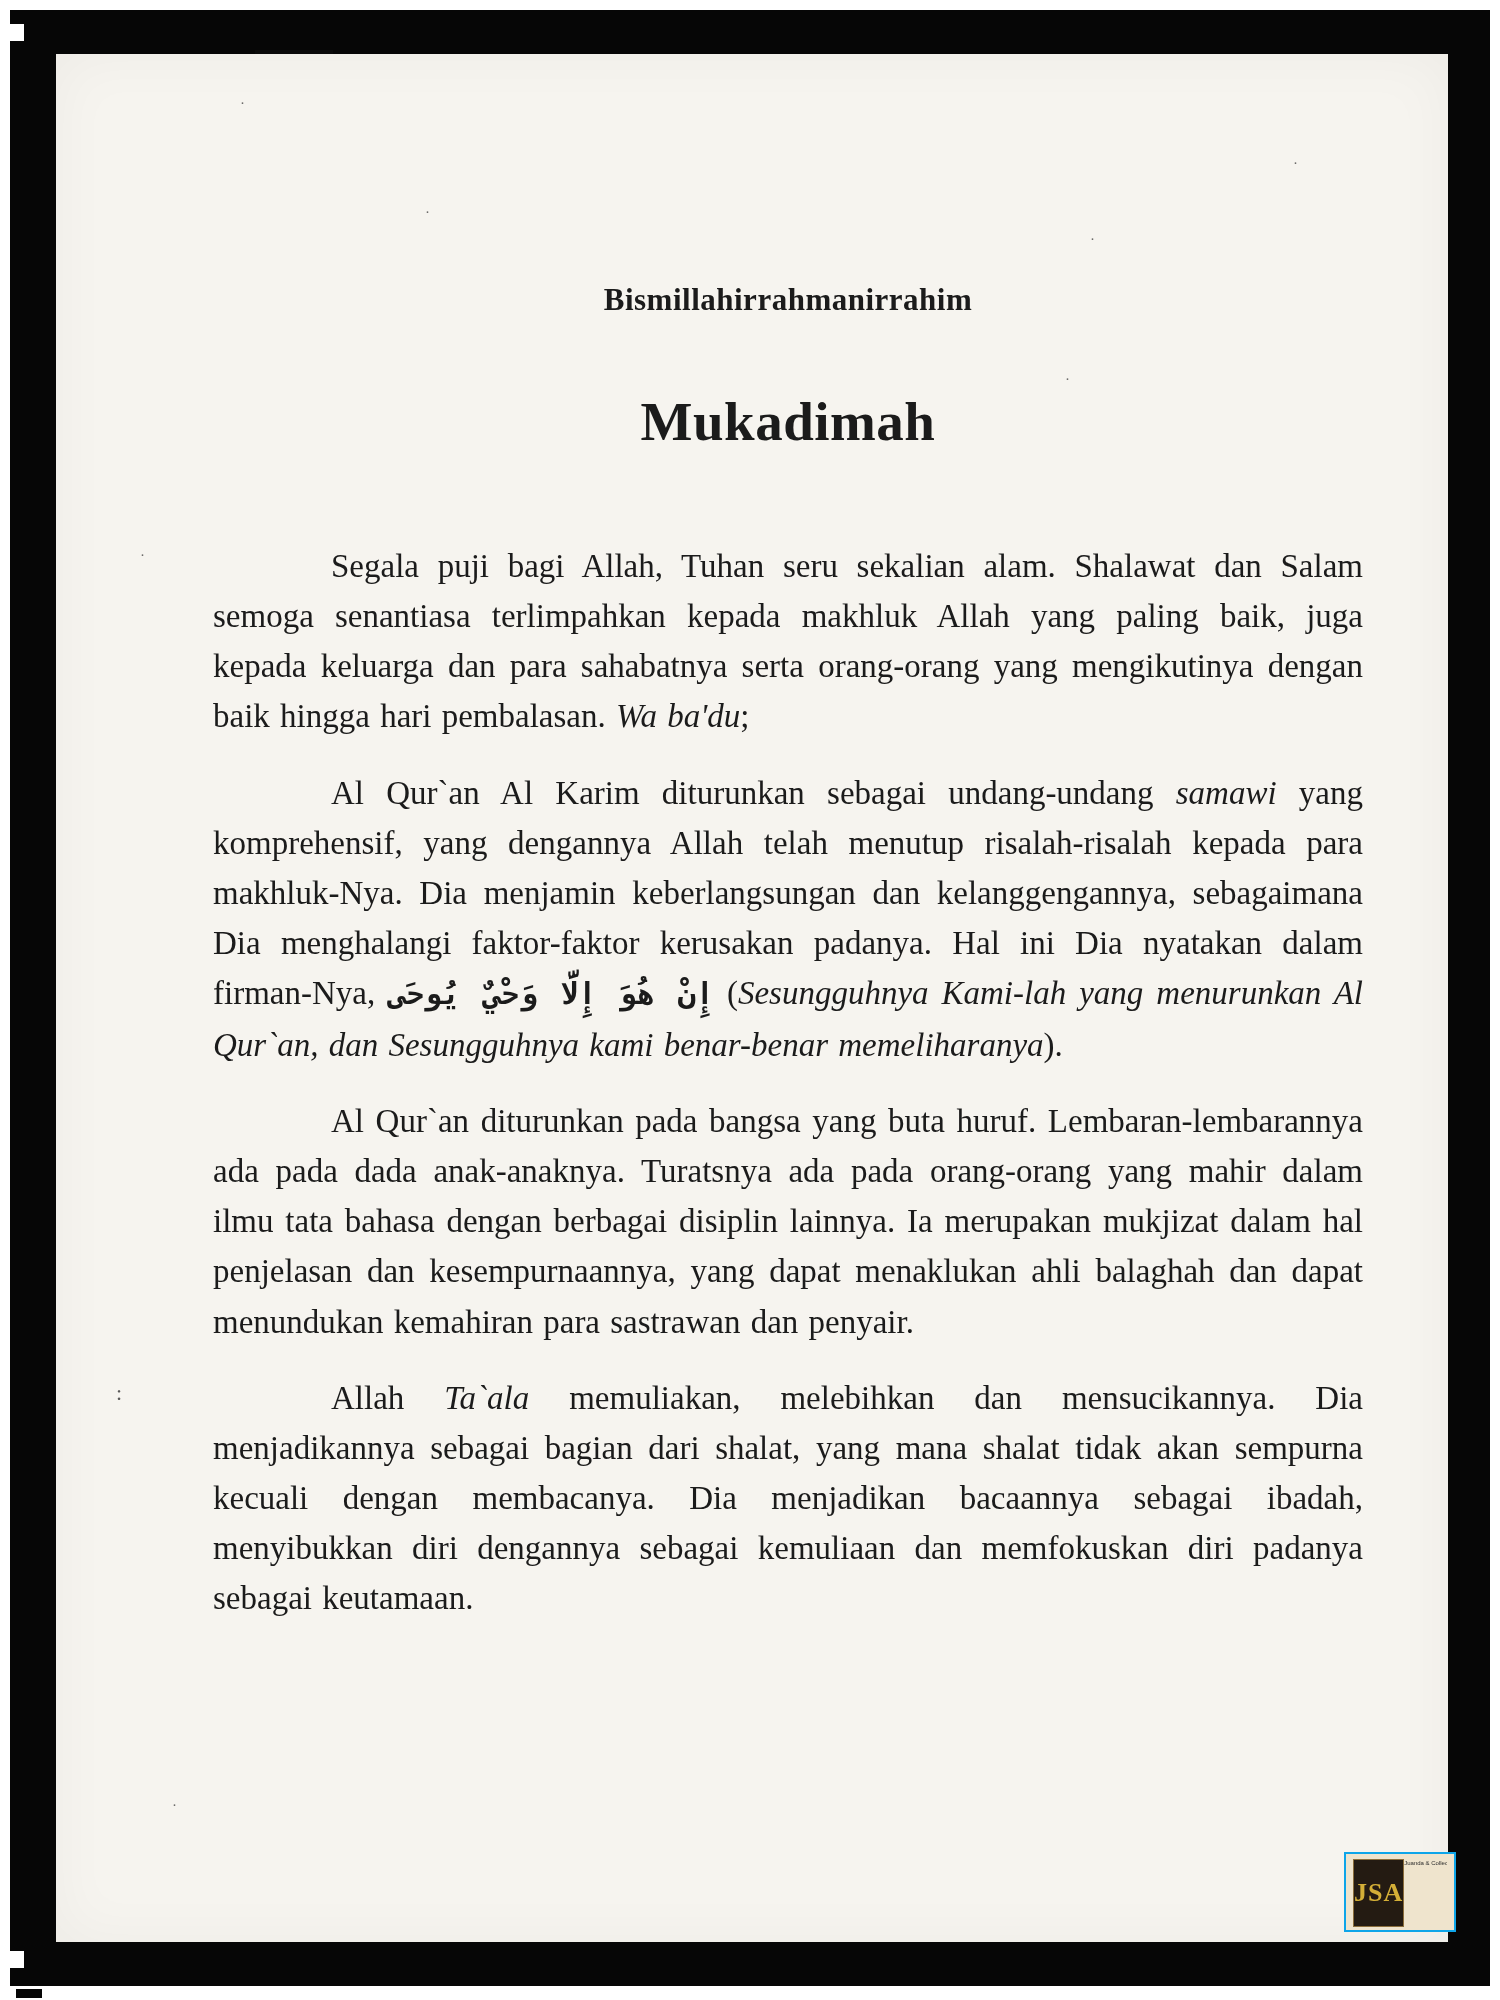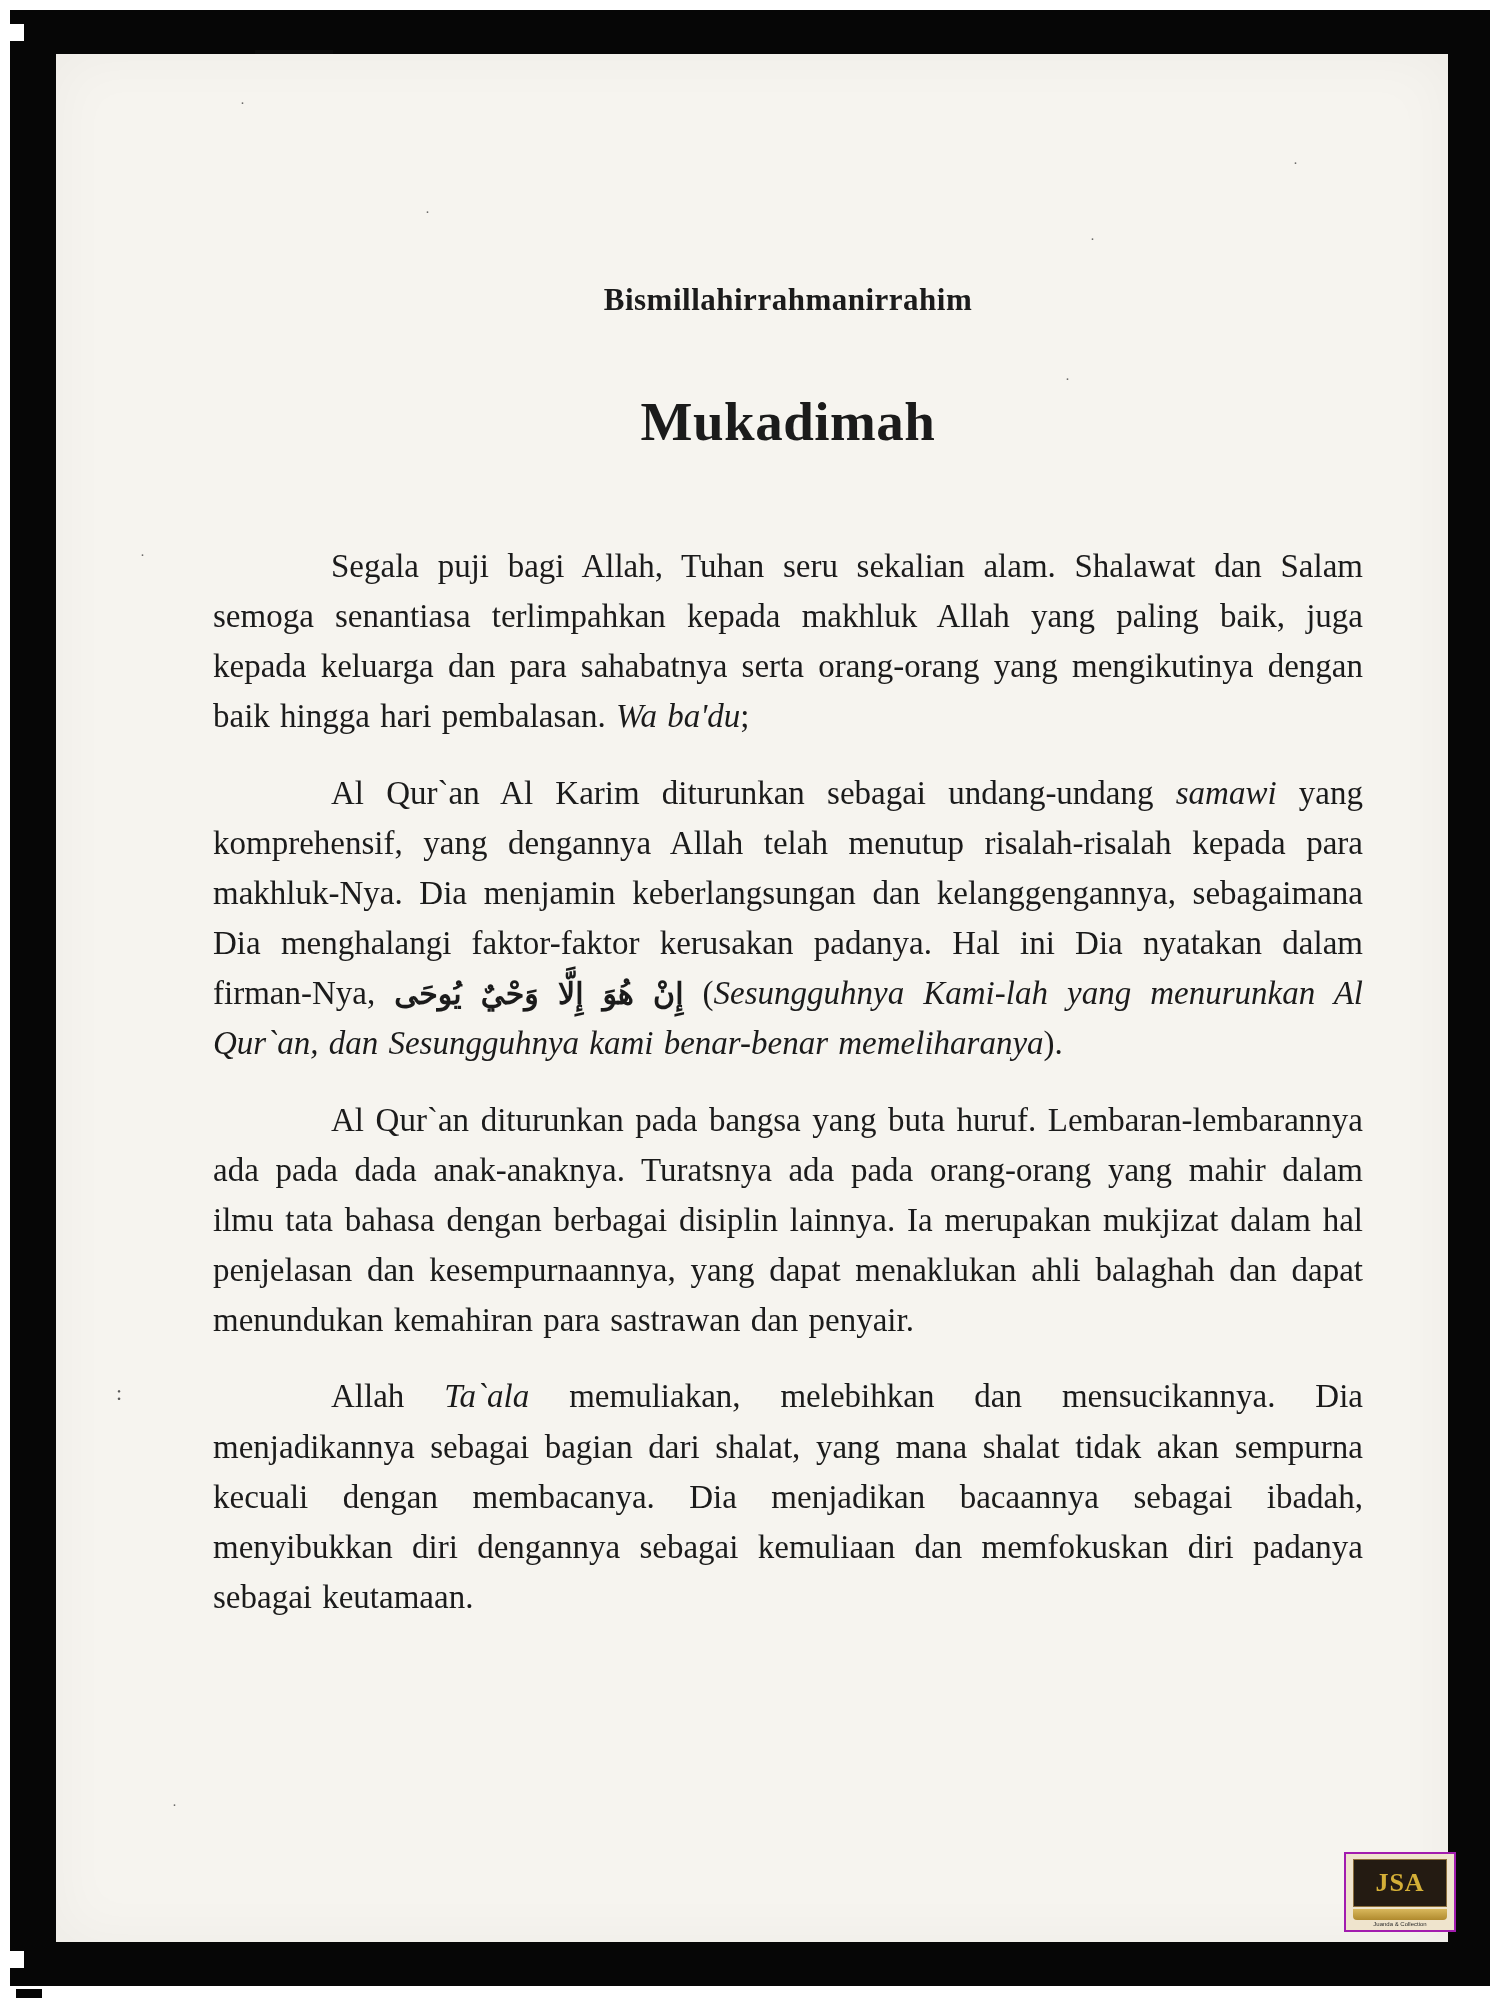--- a/index.html
+++ b/index.html
@@ -76,21 +76,21 @@
     font-size: 33px;
     line-height: 1.52;
     text-align: justify;
     text-indent: 118px;
     margin: 12px 0 26px 0;
     word-spacing: 2px;
   }
   .seg-normal { font-style: normal; }
   .seg-italic { font-style: italic; }
   .seg-arabic {
-    font-family: Liberation Sans, sans-serif;
+    font-family: Liberation Mono, monospace;
     direction: rtl;
     unicode-bidi: embed;
     font-size: 30px;
     font-weight: 700;
     white-space: nowrap;
   }
   
   .speck {
     position: absolute;
     color: #4a4a4a;
@@ -99,25 +99,25 @@
     opacity: 0.8;
     user-select: none;
   }
   .speck-colon { font-size: 22px; color: #333; }
   
   .logo-box {
     position: absolute;
     left: 1288px; top: 1798px;
     width: 112px; height: 80px;
     background: #efe4cd;
-    border: 2px solid #a21caf;
+    border: 2px solid #0ea5e9;
     box-sizing: border-box;
     padding: 5px 7px 3px 7px;
     display: flex;
-    flex-direction: column;
+    flex-direction: row;
     align-items: stretch;
   }
   .logo-screen {
     background: #241b12;
     border: 1px solid #8a6d3b;
     flex: 1;
     display: flex;
     align-items: center;
     justify-content: center;
   }

